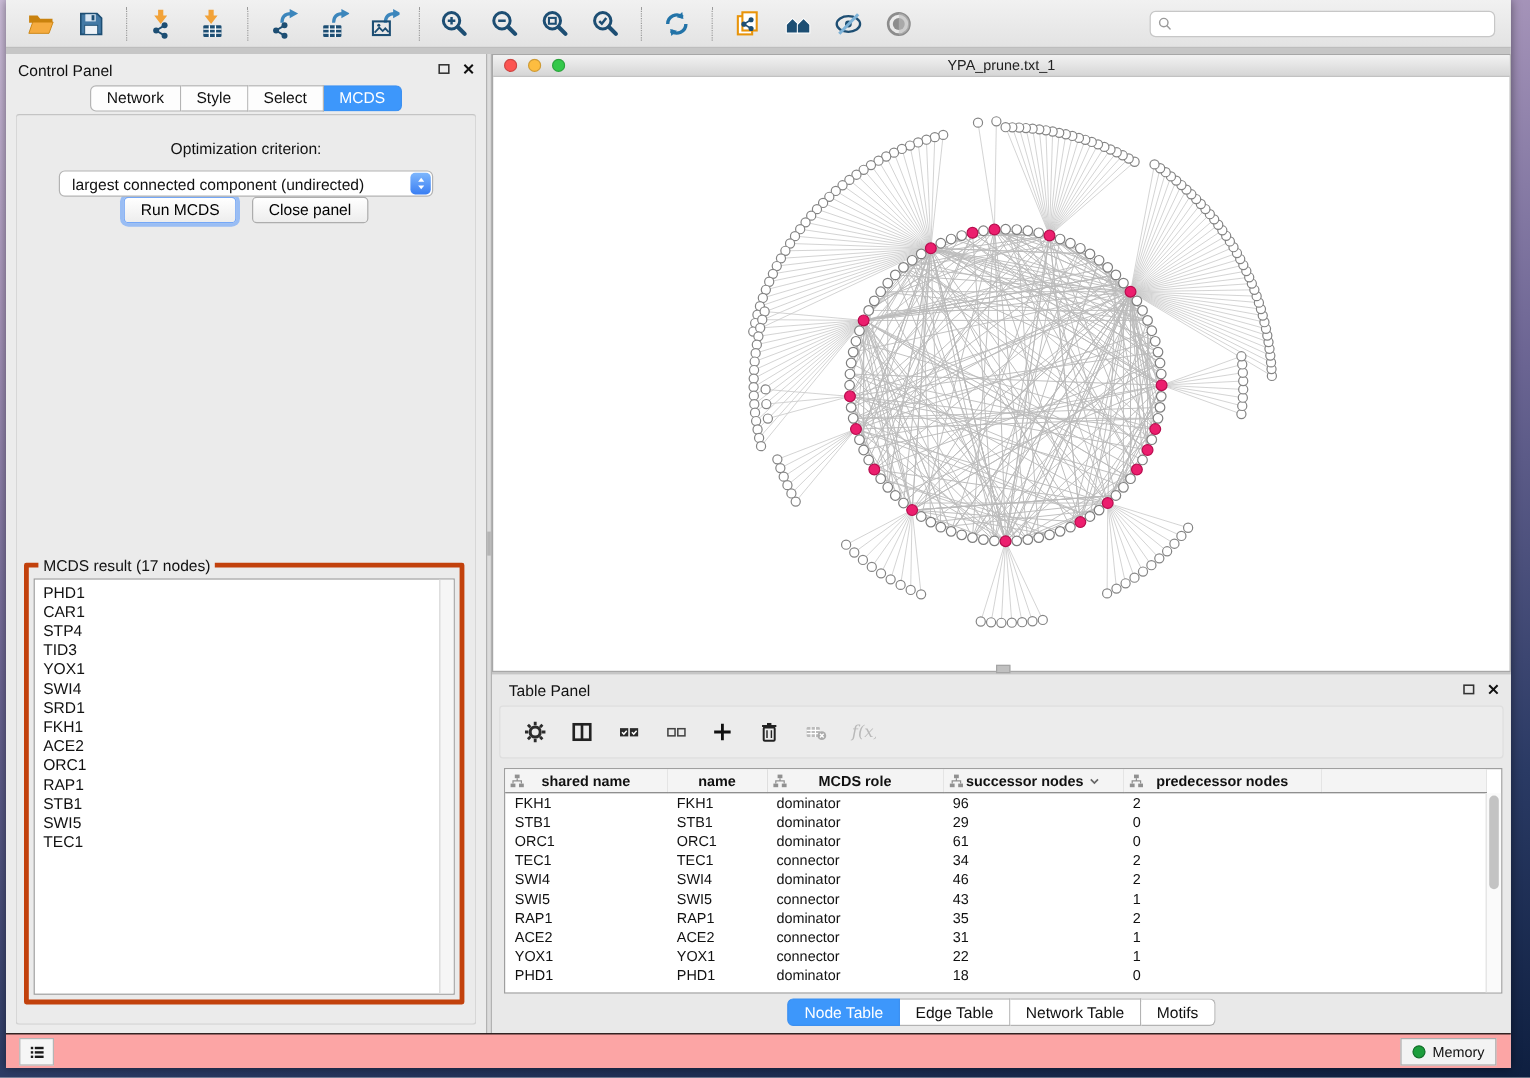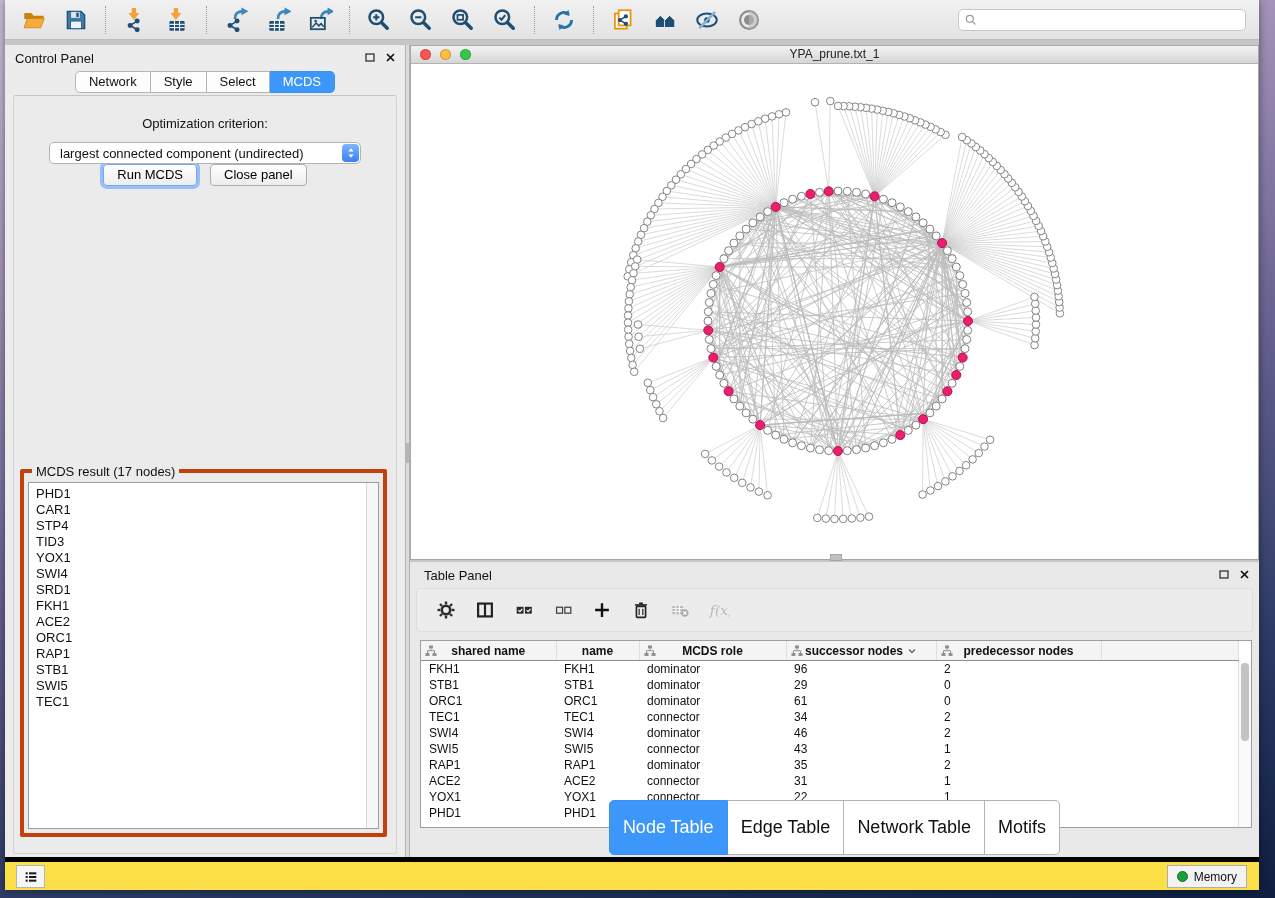--- a/index.html
+++ b/index.html
@@ -61,26 +61,26 @@
   .tp-table-wrap{position:absolute;left:10px;right:7px;top:78px;bottom:34px;background:#fff;border:1px solid #9f9f9f;overflow:hidden}
   table.nt{width:calc(100% - 12px);border-collapse:collapse;table-layout:fixed;font-size:12px}
   table.nt th{height:19px;background:#f4f4f4;border-bottom:1px solid #8f8f8f;border-right:1px solid #dedede;font-weight:bold;font-size:12px;position:relative;padding:0;overflow:hidden;white-space:nowrap}
   th .th-ic{position:absolute;left:4px;top:4px;width:12px;height:12px}
   th .th-sort{display:inline-block;width:10px;height:10px;margin-left:4px;vertical-align:-1px}
   table.nt td{height:16px;padding:0 4px 0 8px;white-space:nowrap;overflow:hidden}
   table.nt td.num{text-align:left;padding-right:14px}
   .tp-scroll{position:absolute;right:0;top:20px;bottom:0;width:12px;background:#fafafa;border-left:1px solid #e2e2e2}
   .tp-thumb{position:absolute;top:2px;left:2px;width:8px;height:78px;background:#c3c3c3;border-radius:4px}
   .tp-tabs{position:absolute;bottom:7px;left:0;right:0;display:flex;justify-content:center}
-  .tp-tab{padding:16px 13px;font-size:18px;background:#fff;border:1px solid #b3b3b3;border-left:none;cursor:default}
+  .tp-tab{padding:3px 13px;font-size:13px;background:#fff;border:1px solid #b3b3b3;border-left:none;cursor:default}
   .tp-tab:first-child{border-left:1px solid #b3b3b3;border-radius:5px 0 0 5px}
   .tp-tab:last-child{border-radius:0 5px 5px 0}
   .tp-tab.active{background:#3d97fb;border-color:#3d90f0;color:#fff}
   
-  .statusbar{position:absolute;left:0;right:0;bottom:0;height:28px;background:#fde047;border-top:5px solid #000000}
+  .statusbar{position:absolute;left:0;right:0;bottom:0;height:28px;background:#fca5a5;border-top:1px solid #000000}
   .sb-list-btn{position:absolute;left:11px;top:3px;width:27px;height:21px;background:#f6f6f6;border:1px solid #b5b5b5;display:flex;align-items:center;justify-content:center}
   .sb-list-btn svg{width:16px;height:16px}
   .memory-btn{position:absolute;right:12px;top:3px;height:21px;padding:0 9px;background:#f3f3f3;border:1px solid #adadad;display:flex;align-items:center;gap:6px;font-size:12px}
   .mem-dot{width:11px;height:11px;border-radius:50%;background:#1d9e3c;border:1px solid #14702b;box-sizing:border-box}
 </style>
 </head>
 <body>
 
 <div class="app">
 

